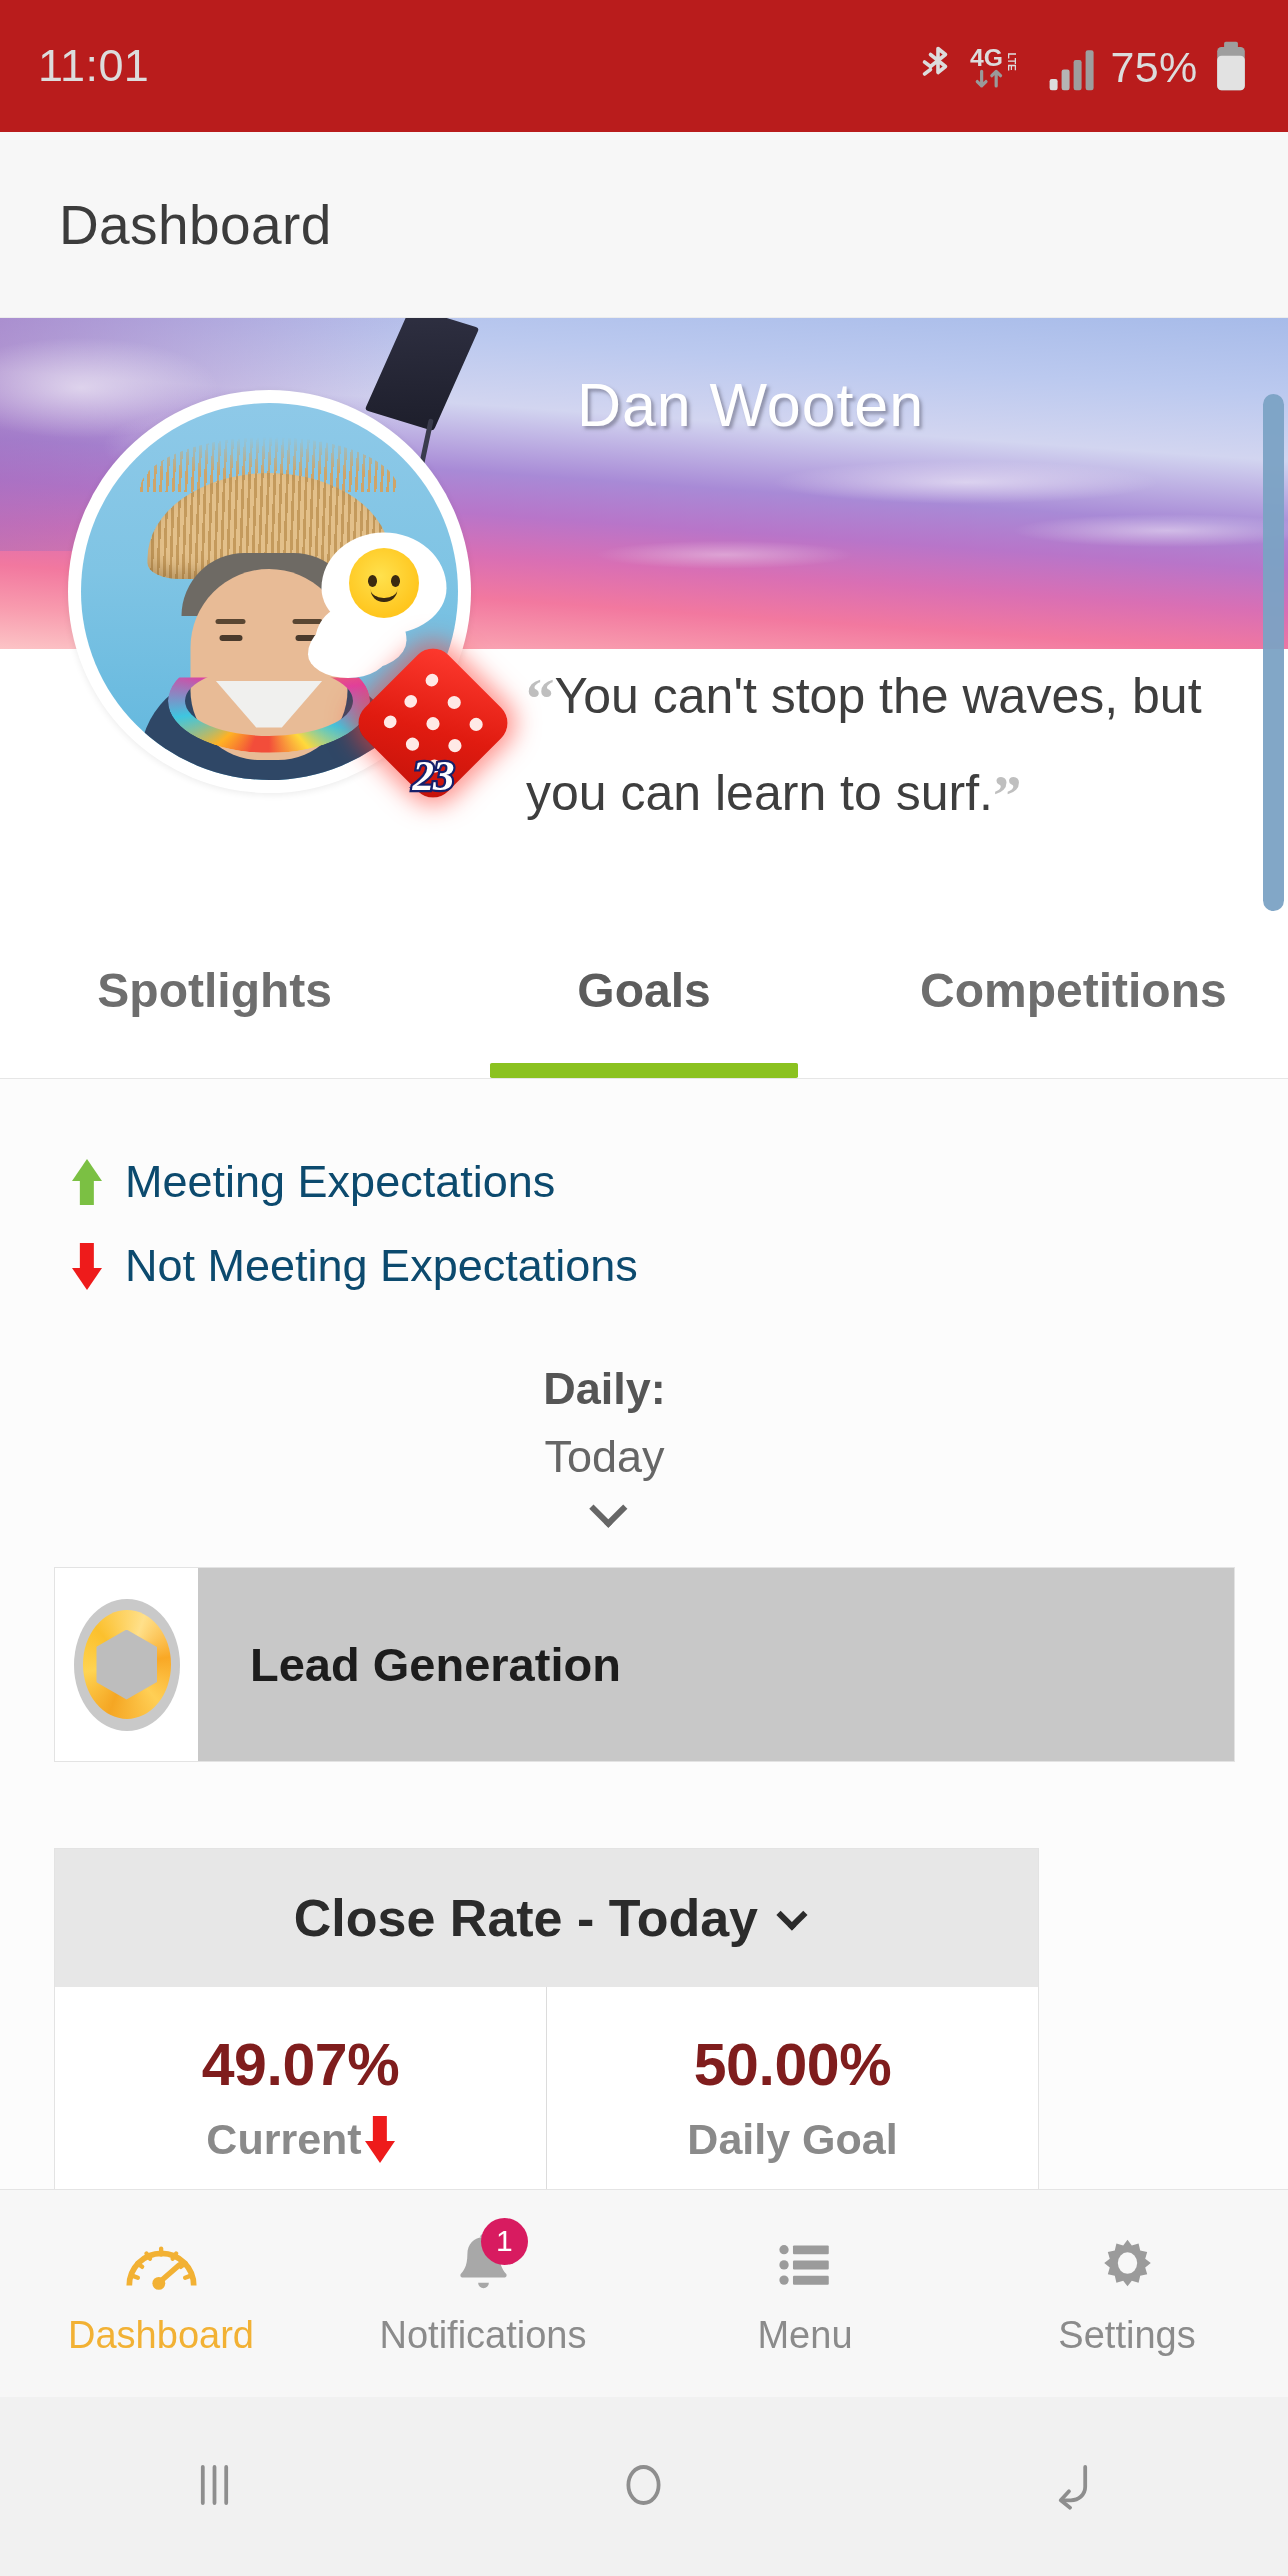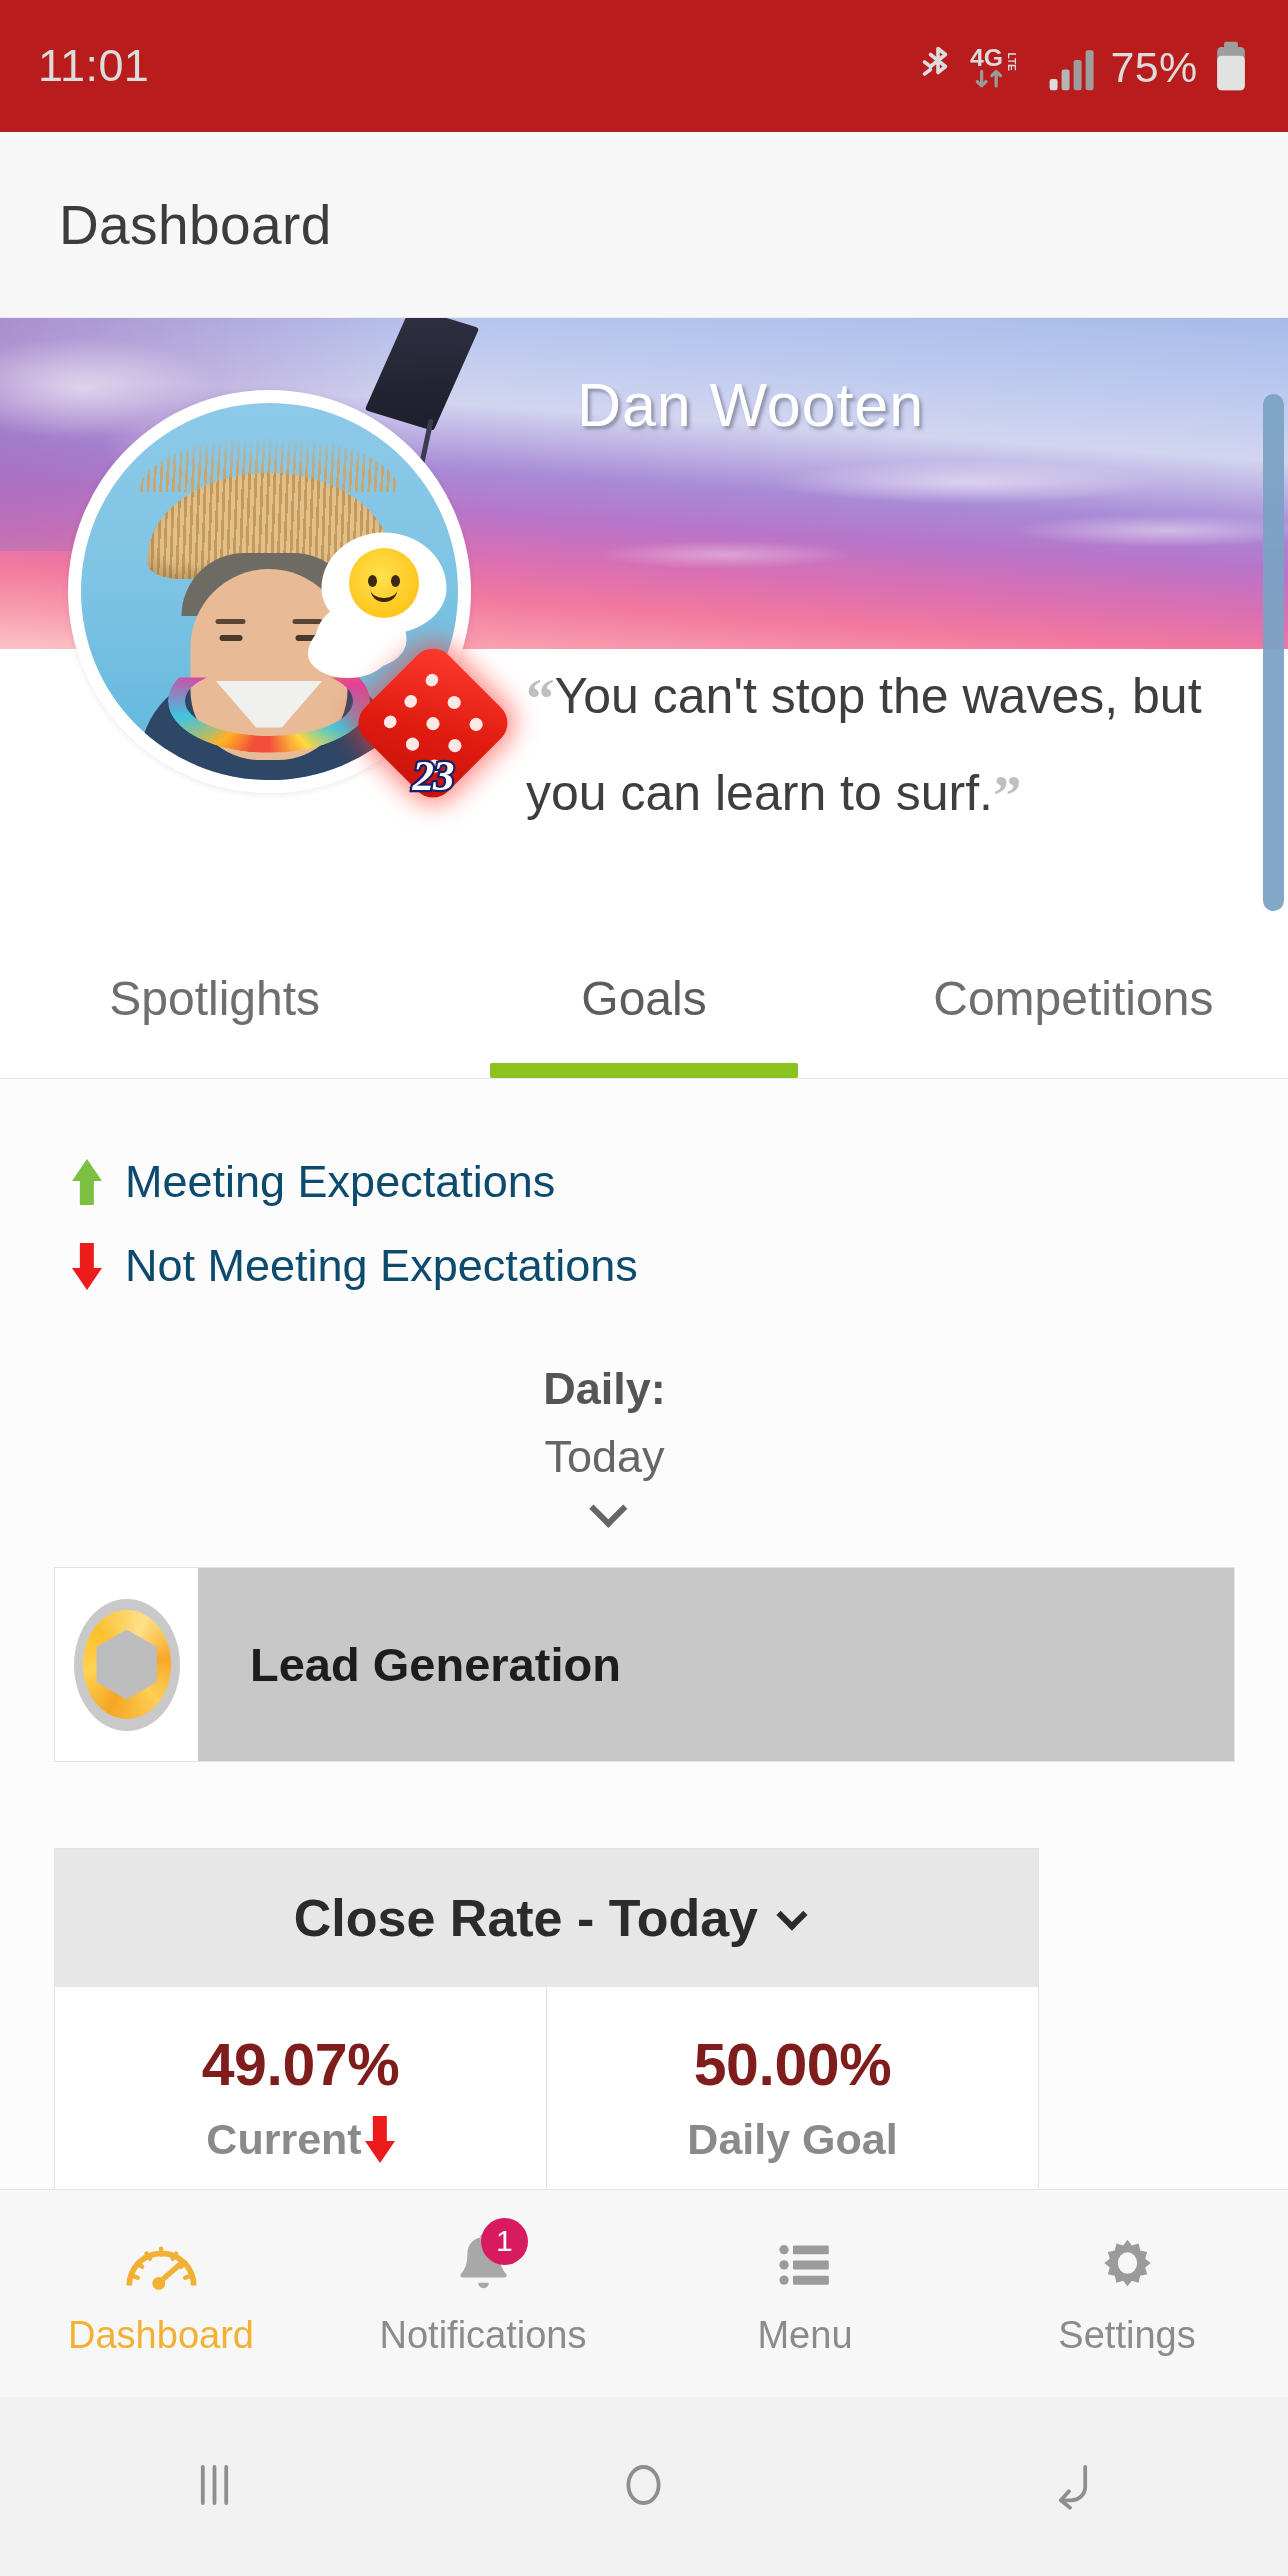--- a/index.html
+++ b/index.html
@@ -246,21 +246,21 @@
 
   
   .tabs {
     position:absolute; top:936px; left:0; width:1288px; height:143px;
     background:#ffffff; display:flex; border-bottom:0.9px solid #e6e6e6;
   }
   .tab {
     flex:1; display:flex; align-items:flex-start; justify-content:center;
     padding-top:27px; position:relative;
   }
-  .tab-label { font-size:48px; color:#6e6e6e; font-weight:400;margin-top:8px; }
+  .tab-label { font-size:48px; color:#6e6e6e; font-weight:700; }
   .tab.active .tab-label { color:#5c5c5c; }
   .tab-underline {
     position:absolute; bottom:0; left:50%; transform:translateX(-50%);
     width:308px; height:15px; background:#8bc220; border-radius:1.8px;
   }
 
   
   .content {
     position:absolute; top:1079px; left:0; width:1288px; height:1111px;
     background:#fcfcfc; overflow:hidden;

